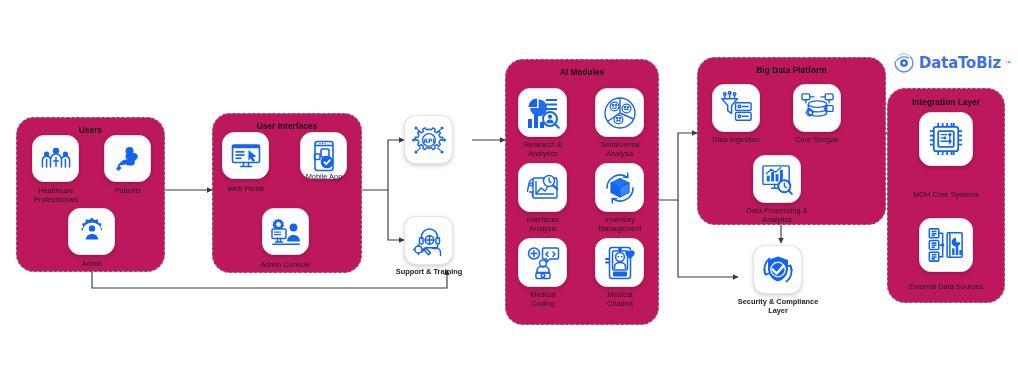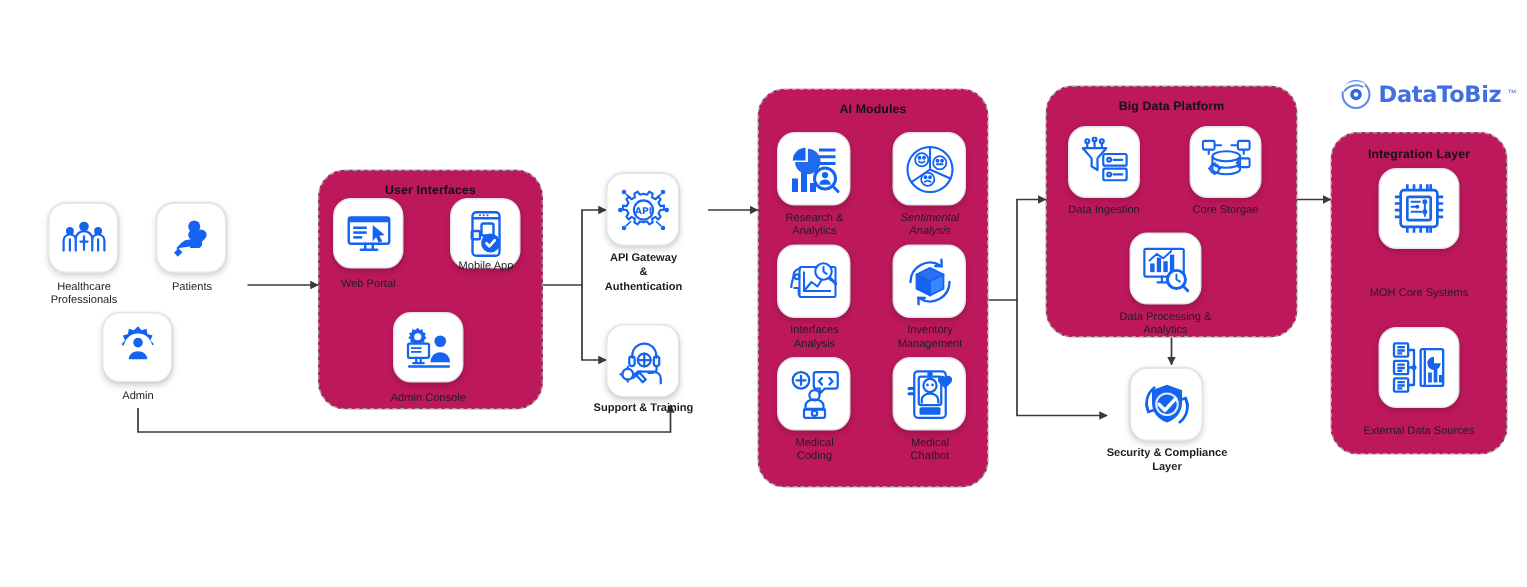--- a/index.html
+++ b/index.html
@@ -84,20 +84,23 @@
       <path d="M678,200 L678,277 L738,277"></path>
 
       <path d="M856,133 L887,133"></path>
 
       <path d="M781,225 L781,243"></path>
 
       <path d="M92,272 L92,288 L447,288 L447,270"></path>
     </g>
   </svg>
 
+  <div class="group" style="left:16px;top:117px;width:149px;height:155px;">
+    <div class="group-title" style="top:8px;">Users</div>
+  </div>
   <div class="tile" style="left:32px;top:135px;width:47px;height:47px;">
     <svg width="32" height="32" viewBox="0 0 32 32">
       <g fill="none" stroke="#1464f0" stroke-width="1.5" stroke-linejoin="round" stroke-linecap="round">
         <circle cx="16" cy="8" r="3.2" fill="#1464f0" stroke="none"></circle>
         <path d="M10.5 24v-7.5a5.5 5.5 0 0 1 11 0V24" fill="#fff"></path>
         <path d="M16 14.5v9M13.6 18h4.8"></path>
         <circle cx="6.6" cy="11" r="2.6" fill="#1464f0" stroke="none"></circle>
         <path d="M2.4 24v-6.5a4.2 4.2 0 0 1 8.1-1.6"></path>
         <circle cx="25.4" cy="11" r="2.6" fill="#1464f0" stroke="none"></circle>
         <path d="M29.6 24v-6.5a4.2 4.2 0 0 0-8.1-1.6"></path>
@@ -208,23 +211,20 @@
         <circle cx="5" cy="30" r="1.5"></circle>
           <circle cx="31" cy="30" r="1.5"></circle>
         <circle cx="2.5" cy="18" r="1.5"></circle>
           <circle cx="33.5" cy="18" r="1.5"></circle>
       </g>
       <g stroke="#1464f0" stroke-width="1.1" fill="none">
         <path d="M6.2 7.2l3.5 3.3M29.8 7.2l-3.5 3.3M6.2 28.8l3.5-3.3M29.8 28.8l-3.5-3.3M4 18h3M32 18h-3"></path>
       </g>
     </svg>
   </div>
-  <div class="caption bold" style="left:392px;top:167px;width:74px;">API Gateway
-&amp;
-Authentication</div>
 
   <div class="tile" style="left:404px;top:216px;width:49px;height:49px;">
     <svg width="36" height="36" viewBox="0 0 36 36">
       <g fill="none" stroke="#1464f0" stroke-width="1.5" stroke-linejoin="round" stroke-linecap="round">
         <path d="M10.5 15.5v-1.5a8 8 0 0 1 16 0v1.5"></path>
         <rect x="8.5" y="14.5" width="3.6" height="6.5" rx="1.6"></rect>
         <rect x="24.9" y="14.5" width="3.6" height="6.5" rx="1.6"></rect>
         <path d="M26.7 21v1.8c0 1.6-1.4 2.8-3.1 2.8h-2.2"></path>
         <circle cx="18.5" cy="17" r="4.3"></circle>
         <path d="M14.2 17h8.6M18.5 12.7v8.6"></path>
@@ -361,21 +361,21 @@
         <rect x="11" y="26.5" width="14" height="5" rx="1"></rect>
         <rect x="3" y="13" width="5" height="2" rx="1"></rect>
         <rect x="3" y="16.5" width="5" height="2" rx="1"></rect>
         <path d="M28 6.5c1.6-1.6 4-1 4.6.9.4 1.3-.2 2.4-1.1 3.3l-3.5 3.3-3.5-3.3c-.9-.9-1.5-2-1.1-3.3.6-1.9 3-2.5 4.6-.9z"></path>
       </g>
     </svg>
   </div>
   <div class="caption" style="left:587px;top:290px;width:66px;">Medical
 Chatbot</div>
 
-  <div class="group" style="left:697px;top:57px;width:168px;height:168px;padding-left:36px;">
+  <div class="group" style="left:697px;top:57px;width:189px;height:168px;padding-left:36px;">
     <div class="group-title" style="top:8px;">Big Data Platform</div>
   </div>
 
   <div class="tile" style="left:712px;top:84px;width:48px;height:48px;">
     <svg width="35" height="35" viewBox="0 0 36 36">
       <g fill="none" stroke="#1464f0" stroke-width="1.5" stroke-linejoin="round" stroke-linecap="round">
         <path d="M3 8h16l-6 7v8l-4-2.5V15z"></path>
         <path d="M6 4.5v2.5M11 3v4M16 4.5v2.5"></path>
         <circle cx="6" cy="3.2" r="1.3"></circle>
           <circle cx="11" cy="2" r="1.3"></circle>

